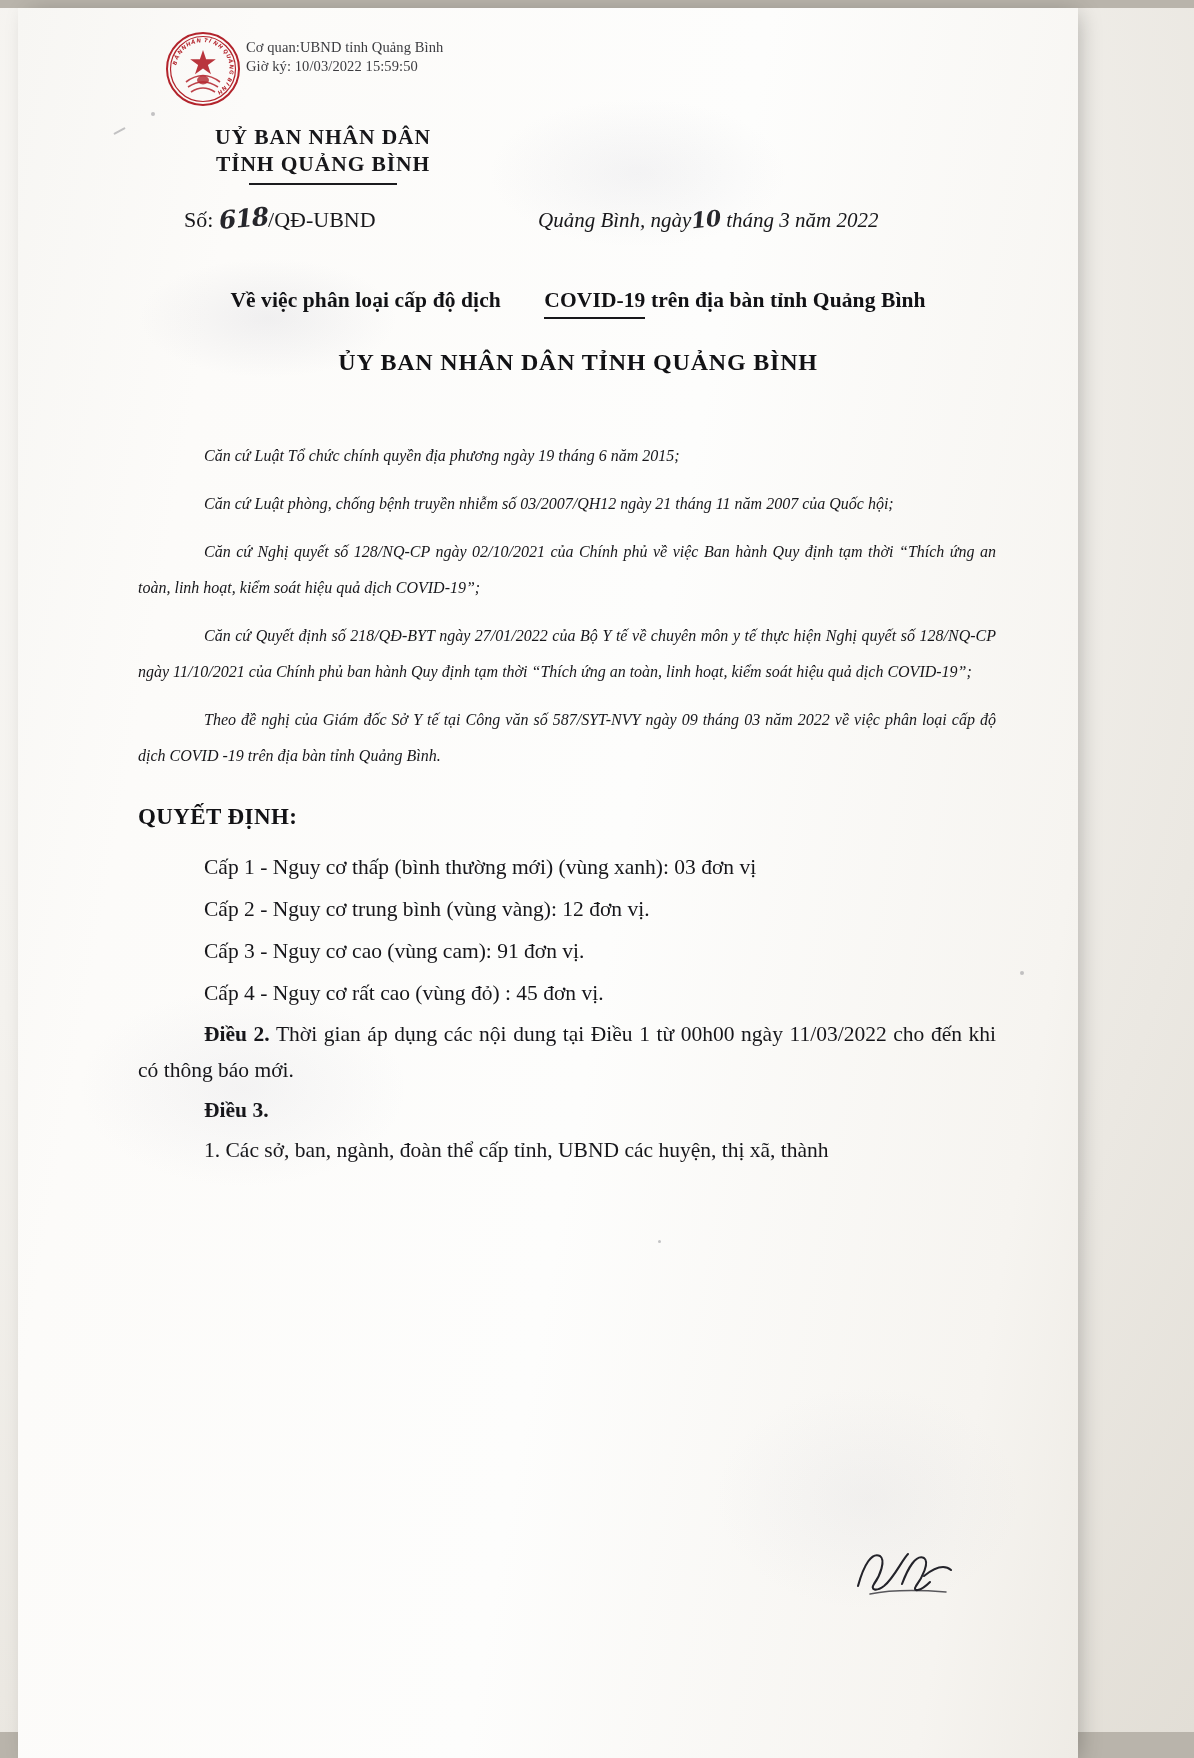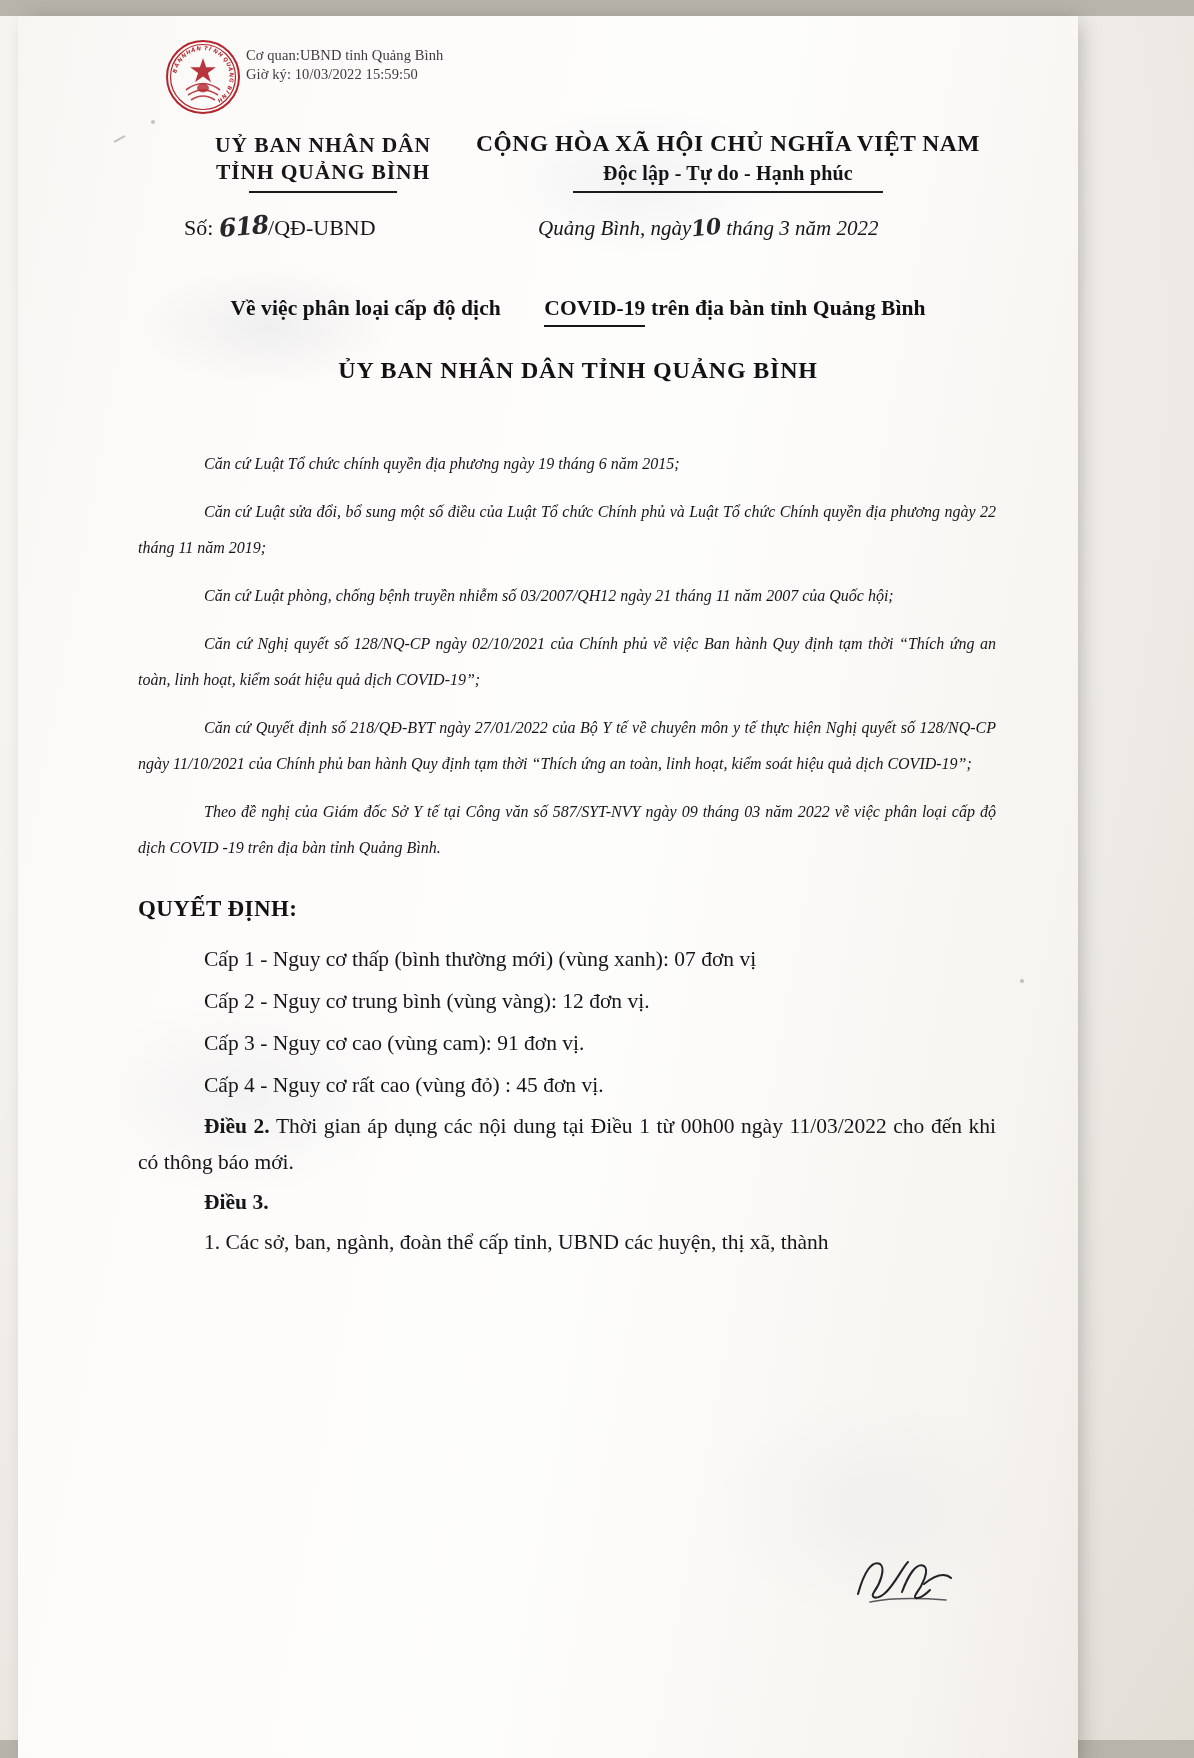--- a/index.html
+++ b/index.html
@@ -6,21 +6,21 @@
   body{
     width:1194px;height:1758px;
     background:#b9b4ab;
     font-family:"Liberation Serif", serif;
     position:relative;
     overflow:hidden;
   }
   
   #page{
     position:absolute;
-    left:0;top:16px;
+    left:0;top:8px;
     width:1194px;height:1724px;
     background:
       radial-gradient(ellipse at 30% 20%, #fbfaf8 0%, #f4f2ee 45%, #ebe8e2 75%, #e2ded6 100%);
   }
   #paper{
     position:absolute;
     left:18px;top:0px;
     width:1060px;height:1758px;
     background:linear-gradient(100deg,#f7f6f3 0%,#fcfbf9 18%,#fdfdfc 55%,#f6f4f0 88%,#eeebe5 100%);
     box-shadow:6px 0 22px -6px rgba(0,0,0,.28);
@@ -222,55 +222,49 @@
       <div>Cơ quan:UBND tỉnh Quảng Bình</div>
       <div>Giờ ký: 10/03/2022 15:59:50</div>
     </div>
 
     <div id="hdr">
       <div id="hdr-left">
         <div class="l1">UỶ BAN NHÂN DÂN</div>
         <div class="l2">TỈNH QUẢNG BÌNH</div>
         <div class="rule"></div>
       </div>
-      <div id="hdr-right">
-        <div class="l1">CỘNG HÒA XÃ HỘI CHỦ NGHĨA VIỆT NAM</div>
-        <div class="l2">Độc lập - Tự do - Hạnh phúc</div>
-        <div class="rule"></div>
-      </div>
     </div>
 
     <div id="numrow">
       <div id="docnum">
         <span>Số:</span>
         <span class="hand">618</span><span>/QĐ-UBND</span>
       </div>
       <div id="placedate">
         <span>Quảng Bình, ngày</span><span class="hand2">10</span>
         <span>tháng 3 năm 2022</span>
       </div>
     </div>
 
     <div id="titleblock">
       <div id="subtitle"><span>Về việc phân loại cấp độ dịch </span><span class="ul">COVID-19</span><span> trên địa bàn tỉnh Quảng Bình</span></div>
       <div id="issuer">ỦY BAN NHÂN DÂN TỈNH QUẢNG BÌNH</div>
     </div>
 
     <div id="body">
       <p class="legal">Căn cứ Luật Tổ chức chính quyền địa phương ngày 19 tháng 6 năm 2015;</p>
-      <p class="legal">Căn cứ Luật sửa đổi, bổ sung một số điều của Luật Tổ chức Chính phủ và Luật Tổ chức Chính quyền địa phương ngày 22 tháng 11 năm 2019;</p>
       <p class="legal">Căn cứ Luật phòng, chống bệnh truyền nhiễm số 03/2007/QH12 ngày 21 tháng 11 năm 2007 của Quốc hội;</p>
       <p class="legal">Căn cứ Nghị quyết số 128/NQ-CP ngày 02/10/2021 của Chính phủ về việc Ban hành Quy định tạm thời “Thích ứng an toàn, linh hoạt, kiểm soát hiệu quả dịch COVID-19”;</p>
       <p class="legal">Căn cứ Quyết định số 218/QĐ-BYT ngày 27/01/2022 của Bộ Y tế về chuyên môn y tế thực hiện Nghị quyết số 128/NQ-CP ngày 11/10/2021 của Chính phủ ban hành Quy định tạm thời “Thích ứng an toàn, linh hoạt, kiểm soát hiệu quả dịch COVID-19”;</p>
       <p class="legal">Theo đề nghị của Giám đốc Sở Y tế tại Công văn số  587/SYT-NVY ngày 09 tháng 03 năm 2022 về việc phân loại cấp độ dịch COVID -19 trên địa bàn tỉnh Quảng Bình.</p>
 
       <div id="decide">QUYẾT ĐỊNH:</div>
 
 
-      <p class="level">Cấp 1 - Nguy cơ thấp (bình thường mới) (vùng xanh): 07 đơn vị</p>
+      <p class="level">Cấp 1 - Nguy cơ thấp (bình thường mới) (vùng xanh): 03 đơn vị</p>
       <p class="level">Cấp 2 - Nguy cơ trung bình (vùng vàng): 12 đơn vị.</p>
       <p class="level">Cấp 3 - Nguy cơ cao (vùng cam): 91  đơn vị.</p>
       <p class="level">Cấp 4 - Nguy cơ rất cao (vùng đỏ) : 45 đơn vị.</p>
 
       <p class="art"><b>Điều 2.</b><span> Thời gian áp dụng các nội dung tại Điều 1 từ 00h00 ngày 11/03/2022 cho đến khi có thông báo mới.</span></p>
 
       <p class="art nojust"><b>Điều 3.</b></p>
 
       <p class="art nojust">1. Các sở, ban, ngành, đoàn thể cấp tỉnh, UBND các huyện, thị xã, thành</p>
     </div>

